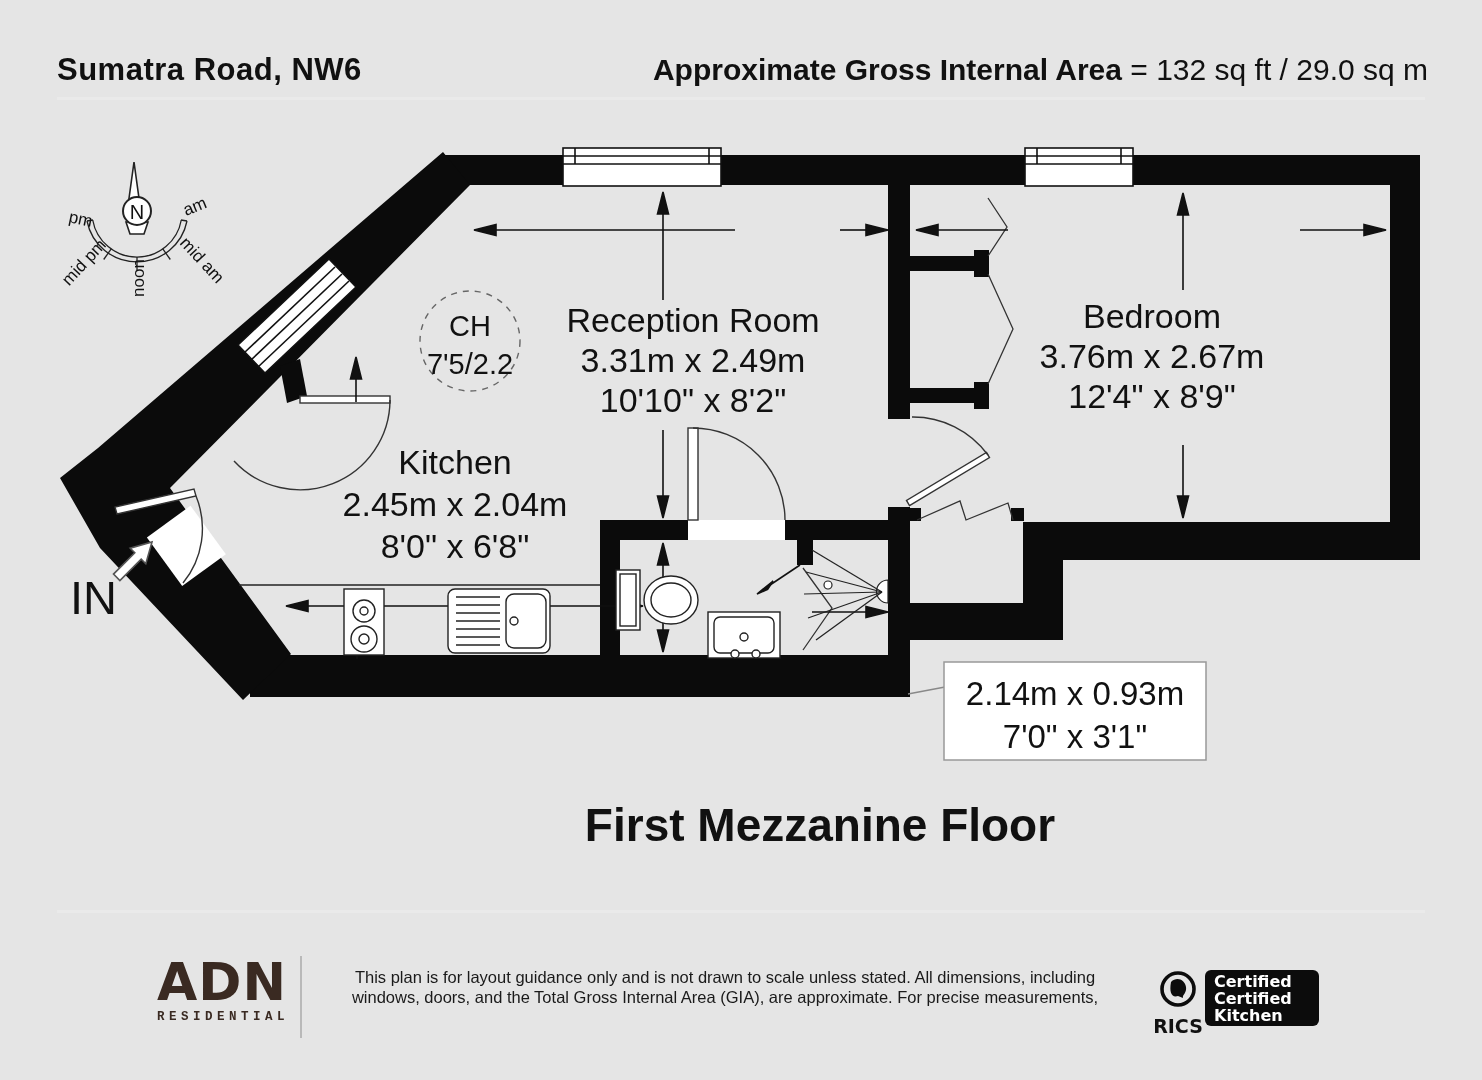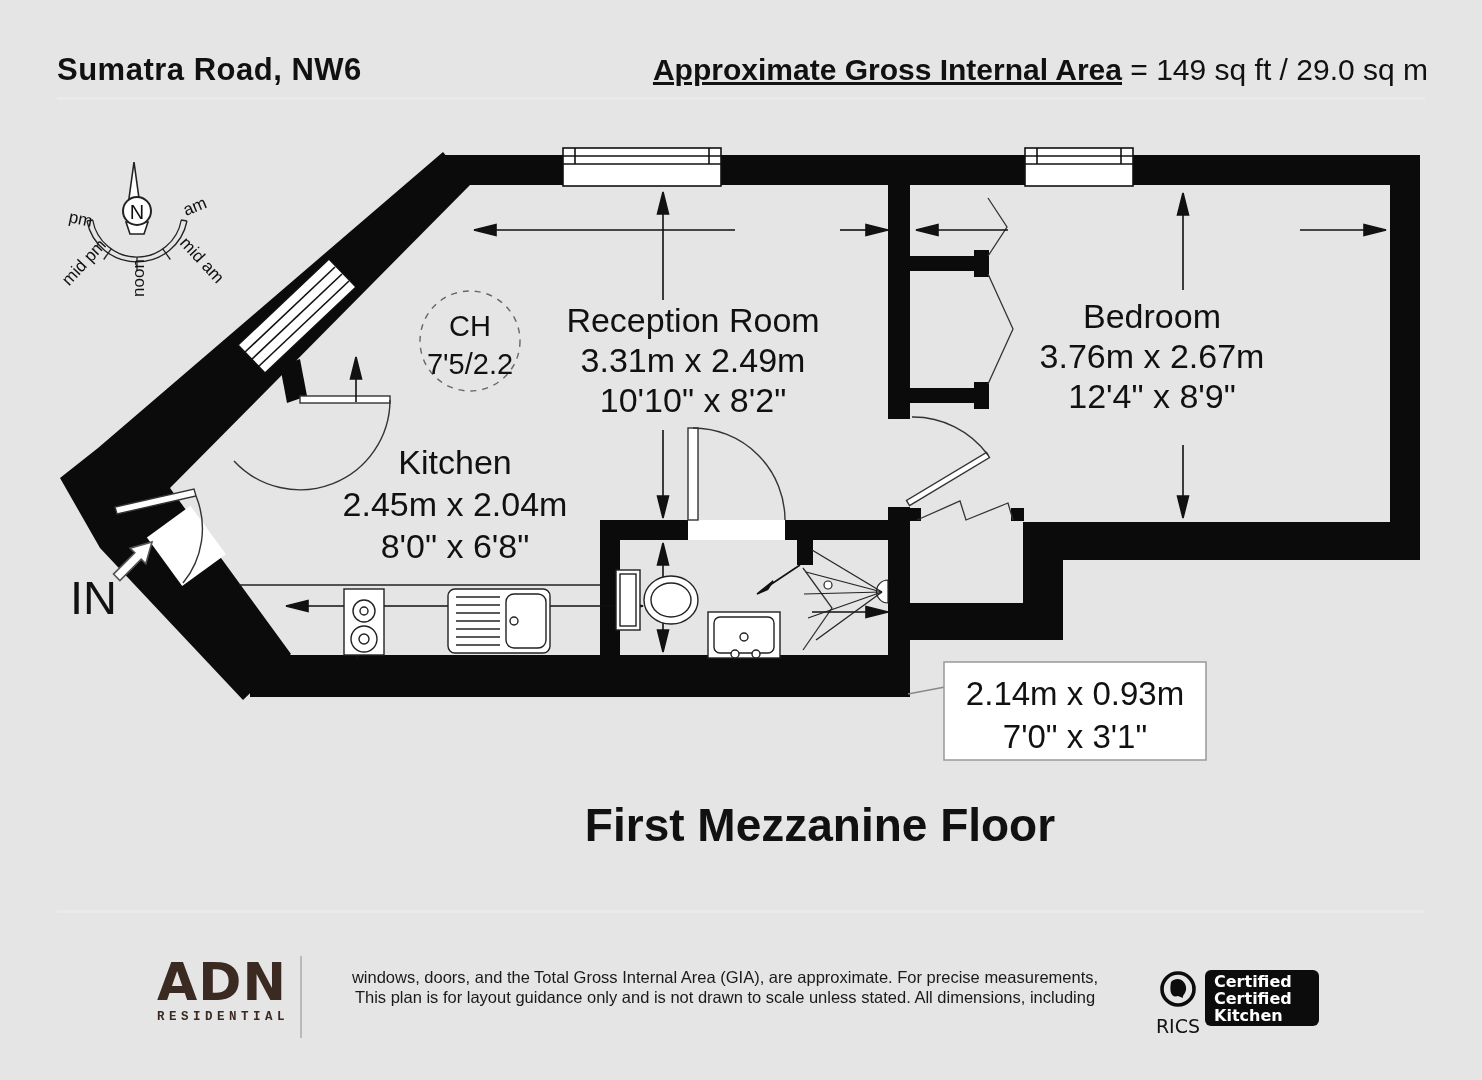--- a/index.html
+++ b/index.html
@@ -1,45 +1,45 @@
 <!DOCTYPE html>
 <html><head>
 <meta charset="utf-8">
 <style>
   html,body{margin:0;padding:0;background:#fff;}
   #page{position:relative;width:1482px;height:1080px;background:#e5e5e5;overflow:hidden;
         font-family:"Liberation Sans",sans-serif;color:#111;}
   .hdr-address{position:absolute;left:57px;top:52px;font-size:31px;font-weight:700;letter-spacing:.5px;}
   .hdr-area{position:absolute;right:54px;top:53px;font-size:30px;white-space:nowrap;}
-  .hdr-area .b{font-weight:700;text-decoration:underline;}
+  .hdr-area .b{font-weight:700;}
   .rule{position:absolute;left:57px;width:1368px;height:3px;background:#eaeaea;}
   #plan-svg{position:absolute;left:0;top:130px;width:1482px;height:640px;}
   svg text{font-family:"Liberation Sans",sans-serif;fill:#111;}
   .floor-title{position:absolute;left:570px;top:798px;width:500px;text-align:center;
                font-size:46px;font-weight:700;white-space:nowrap;}
   .footer{position:absolute;left:0;top:940px;width:1482px;height:140px;}
   .adn{position:absolute;left:157px;top:18px;width:130px;text-align:center;}
   .adn-main{font-size:52px;font-weight:800;letter-spacing:1px;line-height:48px;font-family:"DejaVu Sans",sans-serif;text-align:center;}
   .adn-sub{font-size:12.5px;font-weight:700;letter-spacing:4.5px;margin-top:4px;font-family:Liberation Mono, monospace;}
   .footer-divider{position:absolute;left:300px;top:16px;width:2px;height:82px;background:#b9b9b9;}
   .disclaimer{position:absolute;left:335px;top:28px;width:780px;text-align:center;
               font-size:16.5px;line-height:19.5px;color:#1a1a1a;}
   .disclaimer div{white-space:nowrap;}
   .rics{position:absolute;left:1150px;top:30px;width:56px;text-align:center;}
-  .rics-label{font-size:19px;font-weight:400;margin-top:1px;font-family:"DejaVu Sans",sans-serif;}
+  .rics-label{font-size:19px;font-weight:700;margin-top:1px;font-family:"DejaVu Sans",sans-serif;}
   .cpm-badge{position:absolute;left:1205px;top:30px;width:96px;padding:3px 9px 2px 9px;border-radius:6px;
              color:#fff;font-size:16px;font-weight:700;line-height:17px;font-family:"DejaVu Sans",sans-serif;}
 </style>
 </head>
 <body>
 
 <div id="page">
 
   <div class="hdr-address">Sumatra Road, NW6</div>
-  <div class="hdr-area"><span class="b">Approximate Gross Internal Area</span> <span>= 149 sq ft / 29.0 sq m</span></div>
+  <div class="hdr-area"><span class="b">Approximate Gross Internal Area</span> <span>= 132 sq ft / 29.0 sq m</span></div>
   <div class="rule" style="top: 97px; background: rgb(234, 234, 234);"></div>
 
   <svg id="plan-svg" viewBox="0 130 1482 640">
 
     <g fill="#0b0b0b">
       <rect x="443" y="155" width="977" height="30"></rect>
       <rect x="1390" y="155" width="30" height="405"></rect>
       <rect x="1023" y="522" width="397" height="38"></rect>
       <rect x="1023" y="560" width="40" height="80"></rect>
       <rect x="908" y="603" width="155" height="37"></rect>
@@ -255,22 +255,22 @@
 
   <div class="rule" style="top: 910px; background: rgb(234, 234, 234);"></div>
 
   <div class="footer">
     <div class="adn" style="color: rgb(58, 42, 34);">
       <div class="adn-main">ADN</div>
       <div class="adn-sub">RESIDENTIAL</div>
     </div>
     <div class="footer-divider"></div>
     <div class="disclaimer">
+      <div>This plan is for layout guidance only and is not drawn to scale unless stated. All dimensions, including</div>
       <div>windows, doors, and the Total Gross Internal Area (GIA), are approximate. For precise measurements,</div>
-      <div>This plan is for layout guidance only and is not drawn to scale unless stated. All dimensions, including</div>
     </div>
     <div class="rics">
       <svg width="48" height="40" viewBox="0 0 48 40">
         <circle cx="24" cy="19" r="16" fill="none" stroke="#0c0c0c" stroke-width="3.6"></circle>
         <path d="M17,12 c6,-6 14,-2 15,5 c1,6 -4,8 -3,11 l-5,-2 c-6,2 -9,-3 -7,-14 z" fill="#0c0c0c"></path>
       </svg>
       <div class="rics-label">RICS</div>
     </div>
     <div class="cpm-badge" style="background: rgb(12, 12, 12);">
       <div>Certified</div>

